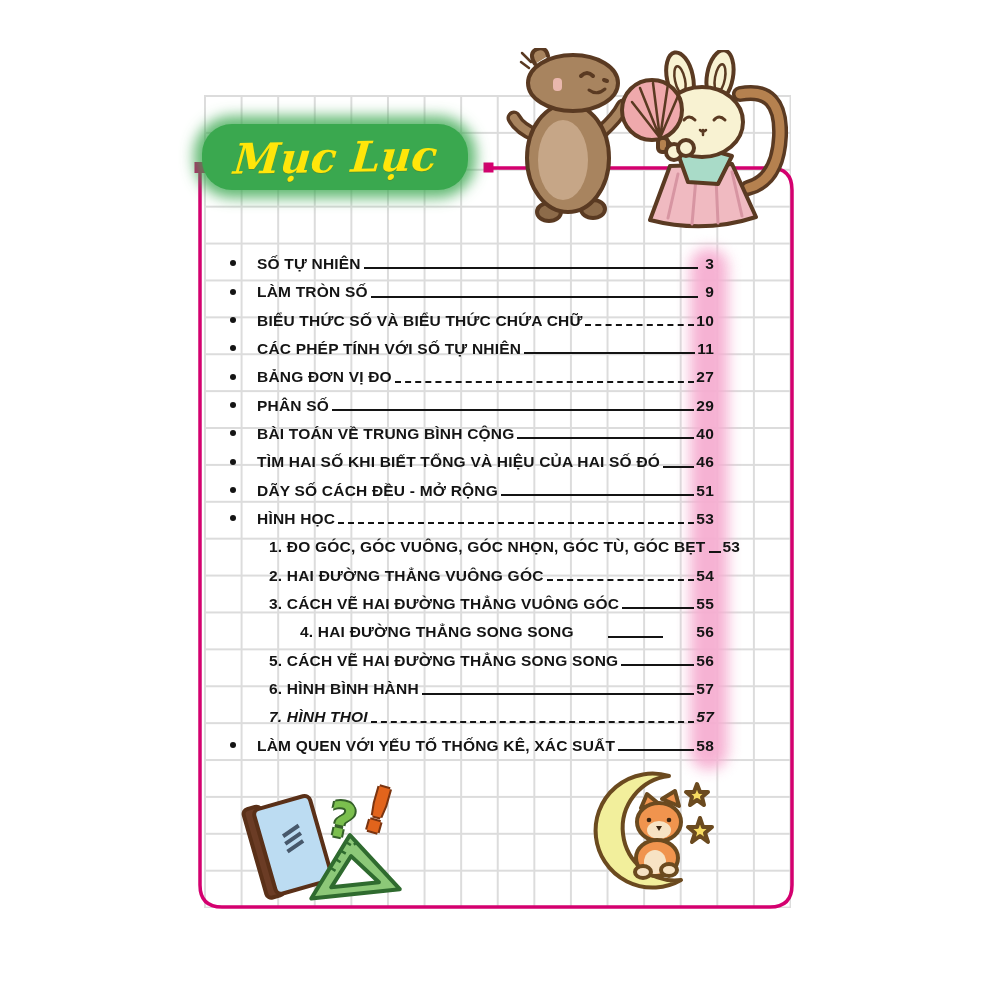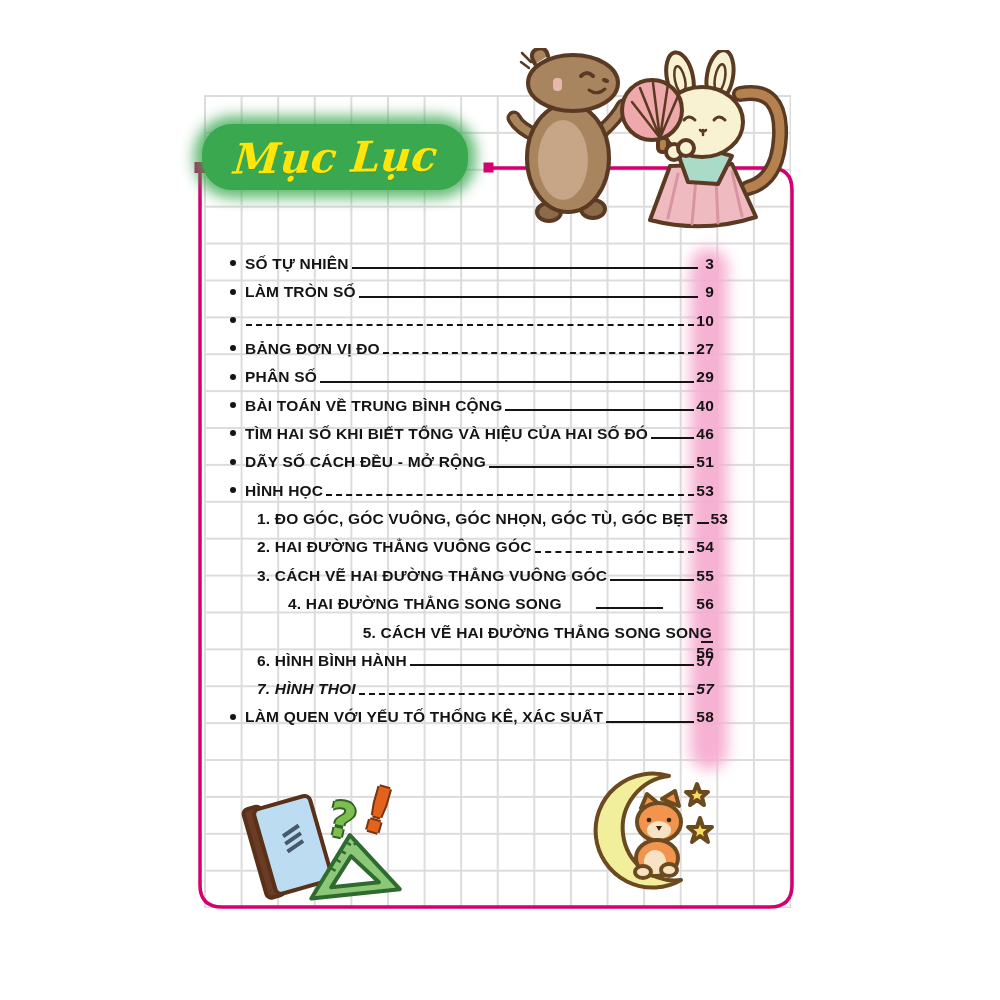--- a/index.html
+++ b/index.html
@@ -35,21 +35,21 @@
   .deco{position:absolute;z-index:2;}
   .glyph{position:absolute;z-index:2;font-weight:800;font-family:"DejaVu Sans", sans-serif;line-height:1;}
 
   
   .toc{position:absolute;left:228px;top:246px;width:486px;z-index:2;}
   .toc-row{height:28.35px;display:flex;align-items:flex-end;box-sizing:border-box;
     padding-bottom:3px;color:#141414;font-size:15.5px;font-weight:800;letter-spacing:.2px;}
   .toc-row .bullet{width:6px;height:6px;border-radius:50%;background:#141414;
     margin:0 9px 5px 2px;flex:0 0 auto;}
   .toc-row .bullet.hidden{visibility:hidden;width:6px;margin-left:8px;}
-  .toc-row .label{white-space:nowrap;line-height:1;padding-right:2px;}
+  .toc-row .label{white-space:nowrap;line-height:1;padding-right:2px;margin-left:12px;}
   .toc-row .leader{flex:1 1 auto;min-width:12px;border-bottom:2.5px solid #141414;
     margin:0 1px 2px 1px;}
   .toc-row .leader.dashed{border-bottom-style:dashed;}
   .toc-row .pagenum{line-height:1;margin-left:1px;min-width:14px;text-align:right;}
 </style>
 </head>
 <body>
 
 <div id="canvas">
 
@@ -133,25 +133,32 @@
         <span class="pagenum">3</span>
       </div>
       <div class="toc-row">
         <span class="bullet"></span>
         <span class="label">LÀM TRÒN SỐ</span>
         <span class="leader"></span>
         <span class="pagenum">9</span>
       </div>
       <div class="toc-row">
         <span class="bullet"></span>
+        <span class="label">BIỂU THỨC SỐ VÀ BIỂU THỨC CHỨA CHỮ</span>
         <span class="leader dashed"></span>
         <span class="pagenum">10</span>
       </div>
       <div class="toc-row">
         <span class="bullet"></span>
+        <span class="label">CÁC PHÉP TÍNH VỚI SỐ TỰ NHIÊN</span>
+        <span class="leader"></span>
+        <span class="pagenum">11</span>
+      </div>
+      <div class="toc-row">
+        <span class="bullet"></span>
         <span class="label">BẢNG ĐƠN VỊ ĐO</span>
         <span class="leader dashed"></span>
         <span class="pagenum">27</span>
       </div>
       <div class="toc-row">
         <span class="bullet"></span>
         <span class="label">PHÂN SỐ</span>
         <span class="leader"></span>
         <span class="pagenum">29</span>
       </div>
@@ -196,21 +203,21 @@
         <span class="label">3. CÁCH VẼ HAI ĐƯỜNG THẲNG VUÔNG GÓC</span>
         <span class="leader"></span>
         <span class="pagenum">55</span>
       </div>
       <div class="toc-row" style="padding-left: 6px; gap: 31px;">
         <span class="bullet hidden"></span>
         <span class="label">4. HAI ĐƯỜNG THẲNG SONG SONG</span>
         <span class="leader"></span>
         <span class="pagenum">56</span>
       </div>
-      <div class="toc-row" style="padding-left: 6px; flex-direction: column;">
+      <div class="toc-row" style="padding-left: 6px;">
         <span class="bullet hidden"></span>
         <span class="label">5. CÁCH VẼ HAI ĐƯỜNG THẲNG SONG SONG</span>
         <span class="leader"></span>
         <span class="pagenum">56</span>
       </div>
       <div class="toc-row" style="padding-left: 6px;">
         <span class="bullet hidden"></span>
         <span class="label">6. HÌNH BÌNH HÀNH</span>
         <span class="leader"></span>
         <span class="pagenum">57</span>

